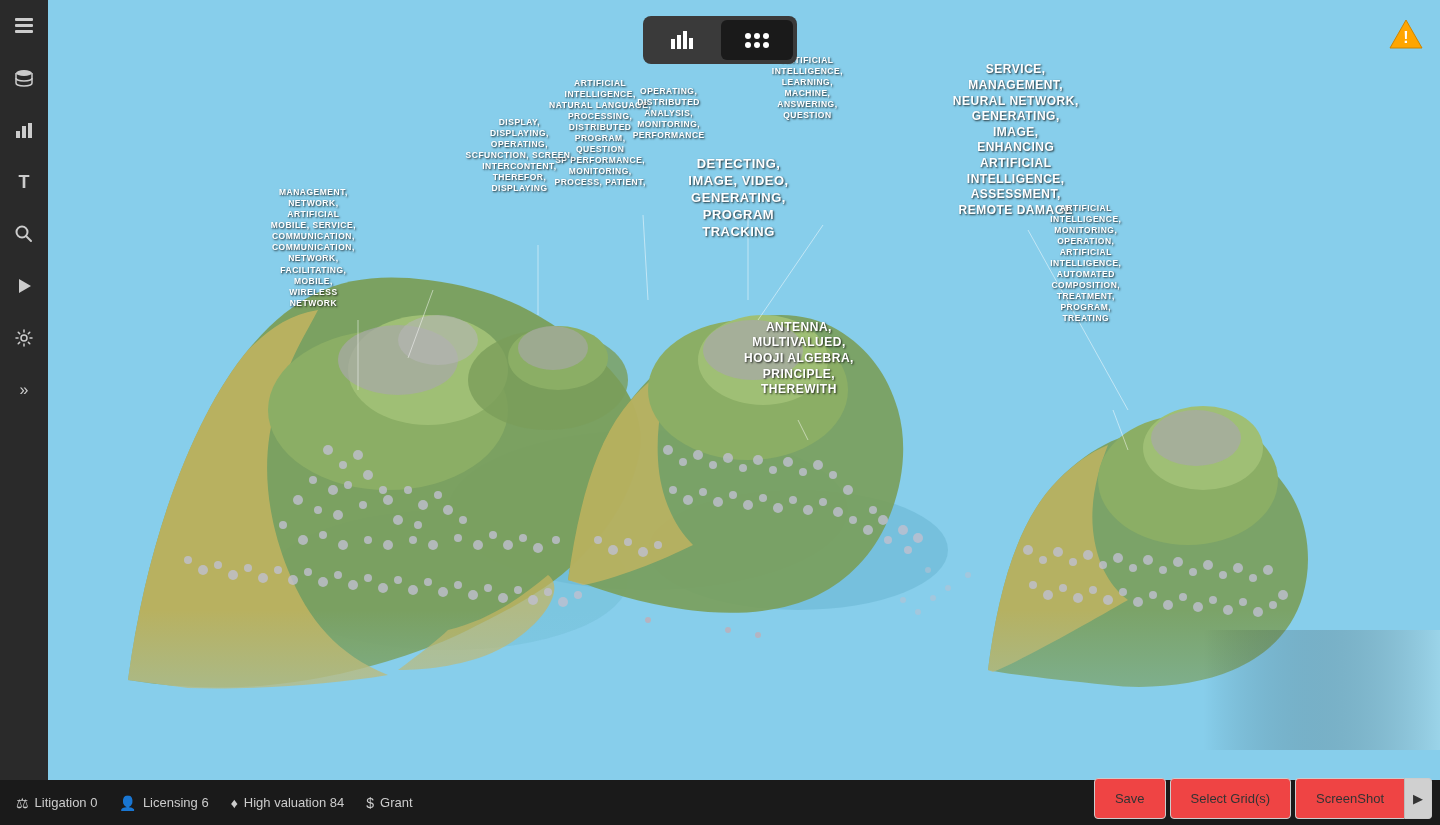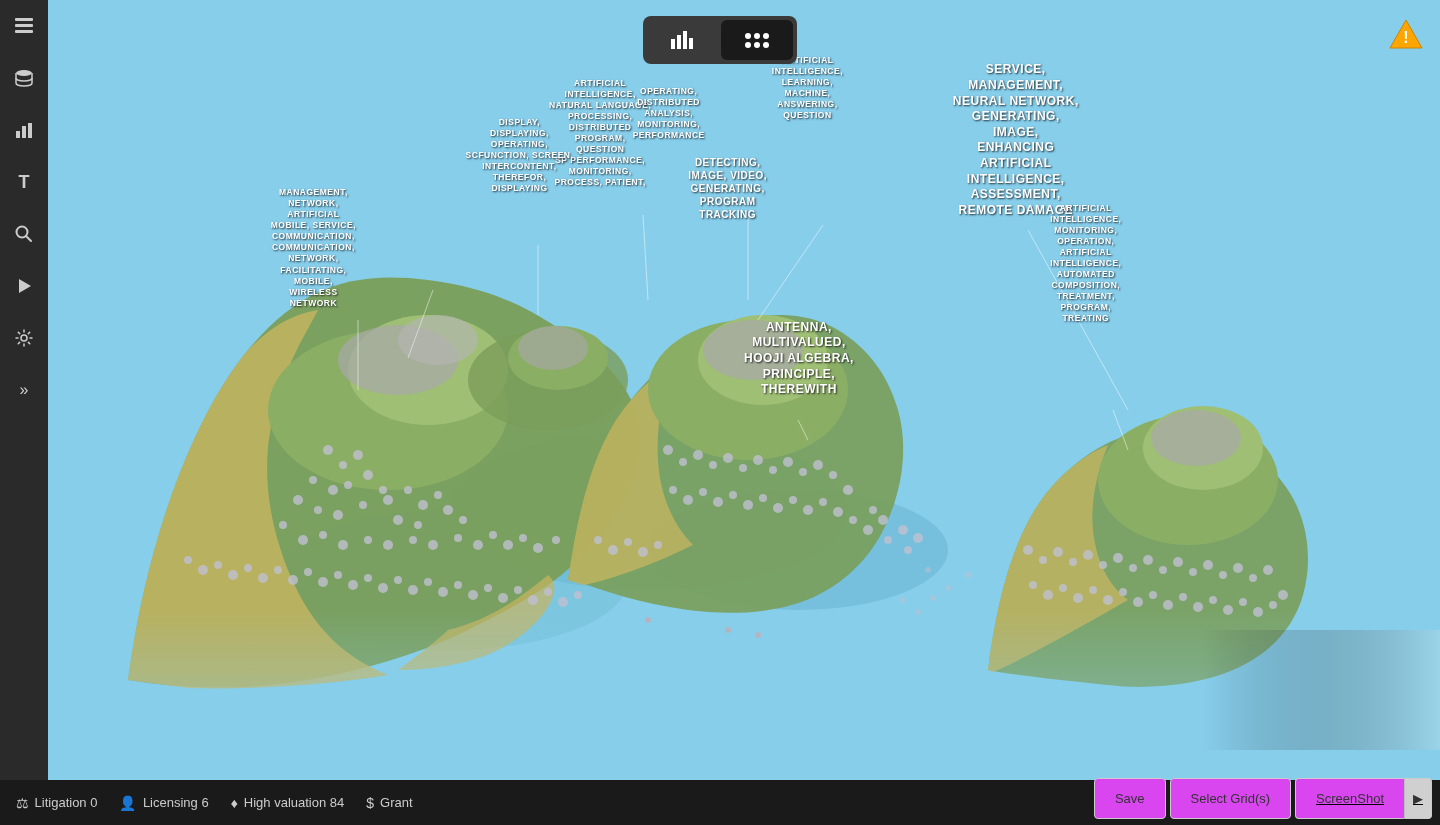--- a/index.html
+++ b/index.html
@@ -98,21 +98,21 @@
 
     
     #bottom-right-btns {
       position: absolute;
       bottom: 6px; right: 0;
       display: flex; gap: 4px; padding-right: 8px;
       z-index: 100;
     }
     .bottom-btn {
       padding: 12px 20px;
-      background: #d946ef; border: 1px solid #ccc;
+      background: #ef4444; border: 1px solid #ccc;
       border-radius: 4px; cursor: pointer;
       font-size: 13px; color: #333;
     }
     .screenshot-arrow {
       padding: 8px 6px;
       background: #d0d0d0;
       border-left: 1px solid #bbb;
       border-radius: 0 4px 4px 0;
     }
 
@@ -439,21 +439,21 @@
   </div>
 
   <div class="terrain-label" style="left:65%;top:8%;font-size:12px;">
     SERVICE,<br>MANAGEMENT,<br>NEURAL NETWORK,<br>GENERATING,<br>IMAGE,<br>ENHANCING<br>ARTIFICIAL<br>INTELLIGENCE,<br>ASSESSMENT,<br>REMOTE DAMAGE
   </div>
 
   <div class="terrain-label" style="left:30%;top:15%;font-size:8.5px;text-align:center;">
     DISPLAY,<br>DISPLAYING,<br>OPERATING,<br>SCFUNCTION, SCREEN,<br>INTERCONTENT,<br>THEREFOR,<br>DISPLAYING
   </div>
 
-  <div class="terrain-label" style="left:46%;top:20%;font-size:10px;">
+  <div class="terrain-label" style="left:46%;top:20%;font-size:13px;">
     DETECTING,<br>IMAGE, VIDEO,<br>GENERATING,<br>PROGRAM<br>TRACKING
   </div>
 
   <div class="terrain-label" style="left:42%;top:11%;font-size:8.5px;">
     OPERATING,<br>DISTRIBUTED<br>ANALYSIS,<br>MONITORING,<br>PERFORMANCE
   </div>
 
   <div class="terrain-label" style="left:16%;top:24%;font-size:8.5px;">
     MANAGEMENT,<br>NETWORK,<br>ARTIFICIAL<br>MOBILE, SERVICE,<br>COMMUNICATION,<br>COMMUNICATION,<br>NETWORK,<br>FACILITATING,<br>MOBILE,<br>WIRELESS<br>NETWORK
   </div>
@@ -484,18 +484,18 @@
     <span></span>
   </div>
   <div class="status-badge">
     <span class="status-badge-icon">$</span>
     <span>Grant</span>
   </div>
 
   <div id="bottom-right-btns">
     <button class="bottom-btn">Save</button>
     <button class="bottom-btn">Select Grid(s)</button>
-    <div style="display:flex;align-items:stretch;text-decoration:underline;">
+    <div style="display:flex;align-items:stretch;">
       <button class="bottom-btn" style="border-radius:4px 0 0 4px;border-right:none;">ScreenShot</button>
       <button class="bottom-btn screenshot-arrow" style="border-radius:0 4px 4px 0;padding:8px 8px;">▶</button>
     </div>
   </div>
 </div>
 
 </body></html>

